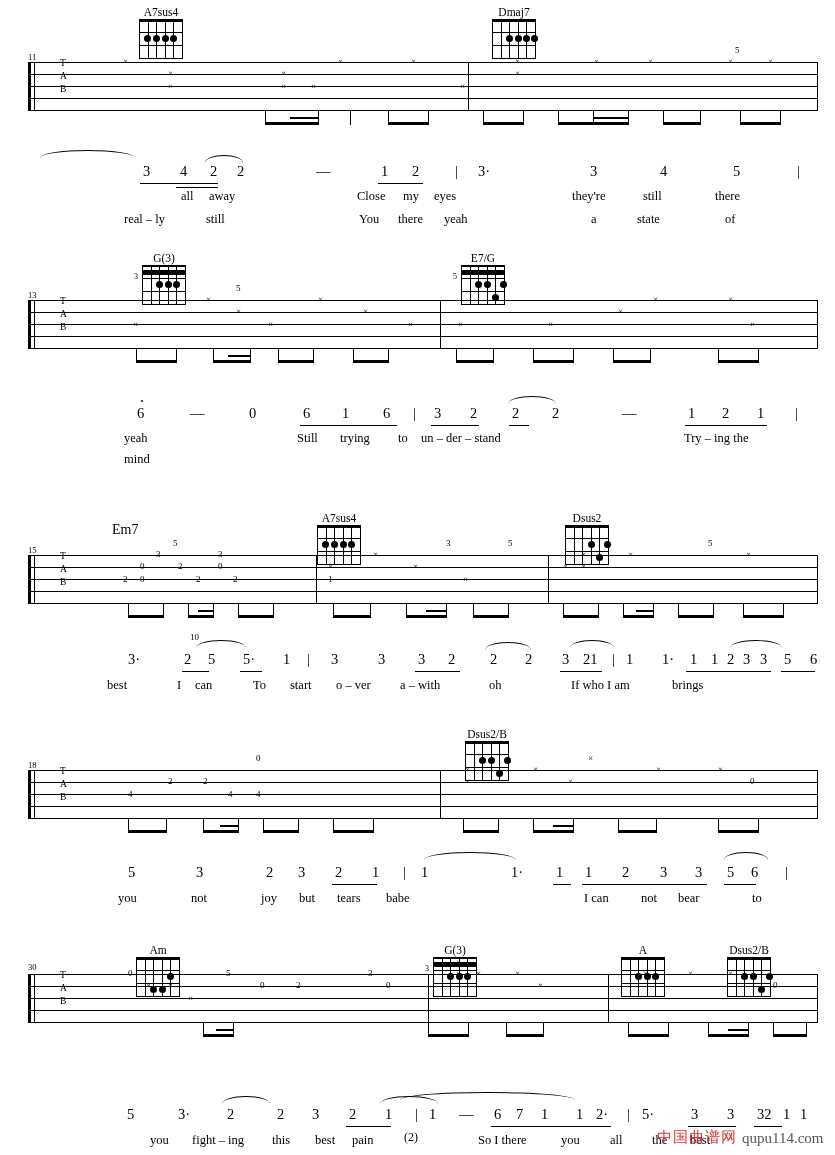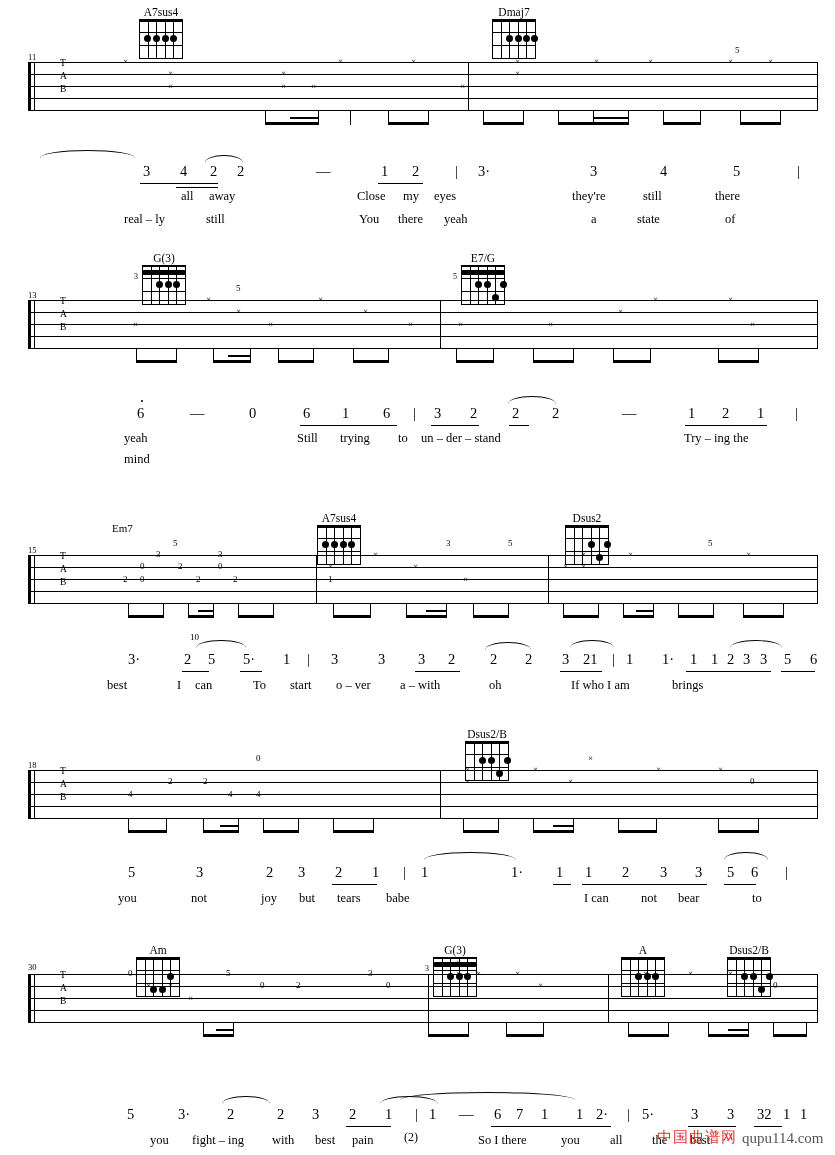--- a/index.html
+++ b/index.html
@@ -328,21 +328,21 @@
       <div class="ly" style="left:398px;top:431px;">to</div>
       <div class="ly" style="left:421px;top:431px;">un – der – stand</div>
       <div class="ly" style="left:684px;top:431px;">Try – ing the</div>
     </div>
     <div>
       <div class="ly" style="left:124px;top:452px;">mind</div>
     </div>
   </div>
 
   <div class="system" style="top:0;">
-    <div class="ly" style="left:112px;top:522px;font-size:11px;">Em7</div>
+    <div class="ly" style="left:112px;top:522px;font-size:14px;">Em7</div>
 
     <div class="chord" style="left:311px;top:512px;">
       <div class="cname">A7sus4</div>
       <div class="grid">
         <div class="nut"></div>
         <div class="vline" style="left:0"></div>
           <div class="vline" style="left:8.6px"></div>
         <div class="vline" style="left:17.2px"></div>
           <div class="vline" style="left:25.8px"></div>
         <div class="vline" style="left:34.4px"></div>
@@ -791,21 +791,21 @@
       <div class="jp" style="left:783px;top:1106px;">1</div>
       <div class="jp" style="left:800px;top:1106px;">1</div>
       <div class="ul1" style="left:754px;top:1126px;width:28px;"></div>
       <div class="slur" style="left:400px;top:1092px;width:175px;"></div>
     </div>
 
     <div>
       <div class="ly" style="left:108px;top:1192px;margin-left:36px;">see</div>
       <div class="ly" style="left:150px;top:1133px;">you</div>
       <div class="ly" style="left:192px;top:1133px;">fight – ing</div>
-      <div class="ly" style="left:272px;top:1133px;">with</div>
+      <div class="ly" style="left:272px;top:1133px;">this</div>
       <div class="ly" style="left:315px;top:1133px;">best</div>
       <div class="ly" style="left:352px;top:1133px;">pain</div>
       <div class="ly" style="left:478px;top:1133px;">So I there</div>
       <div class="ly" style="left:561px;top:1133px;">you</div>
       <div class="ly" style="left:610px;top:1133px;">all</div>
       <div class="ly" style="left:652px;top:1133px;">the</div>
       <div class="ly" style="left:690px;top:1133px;">best</div>
     </div>
   </div>
 

